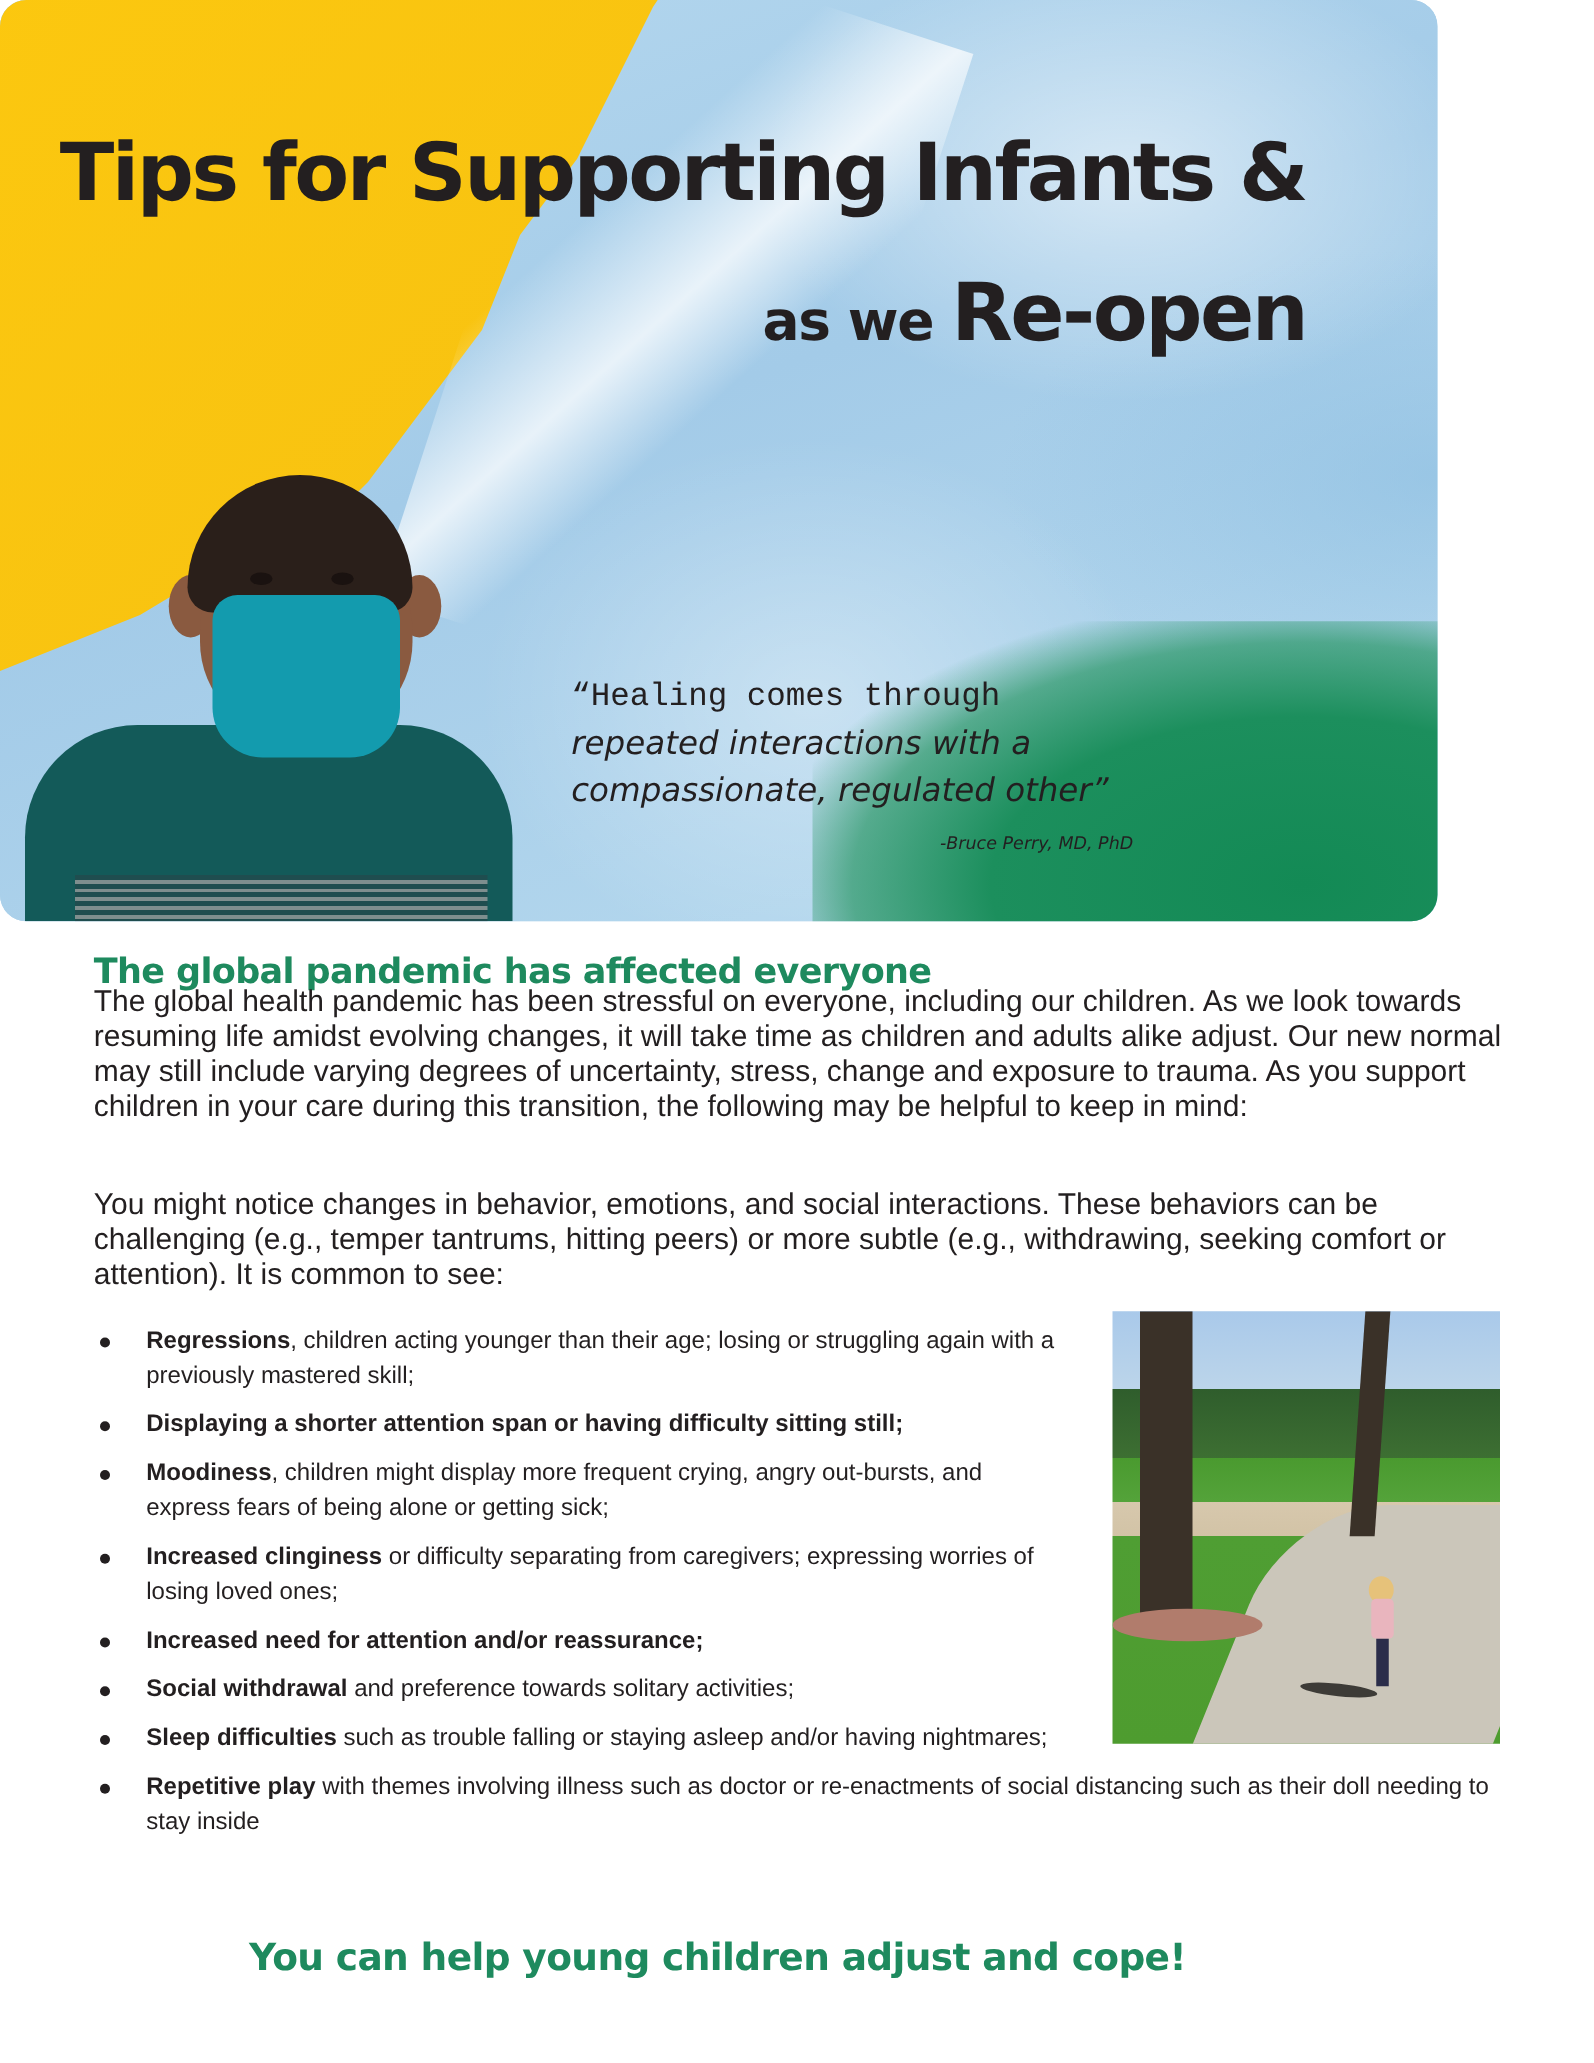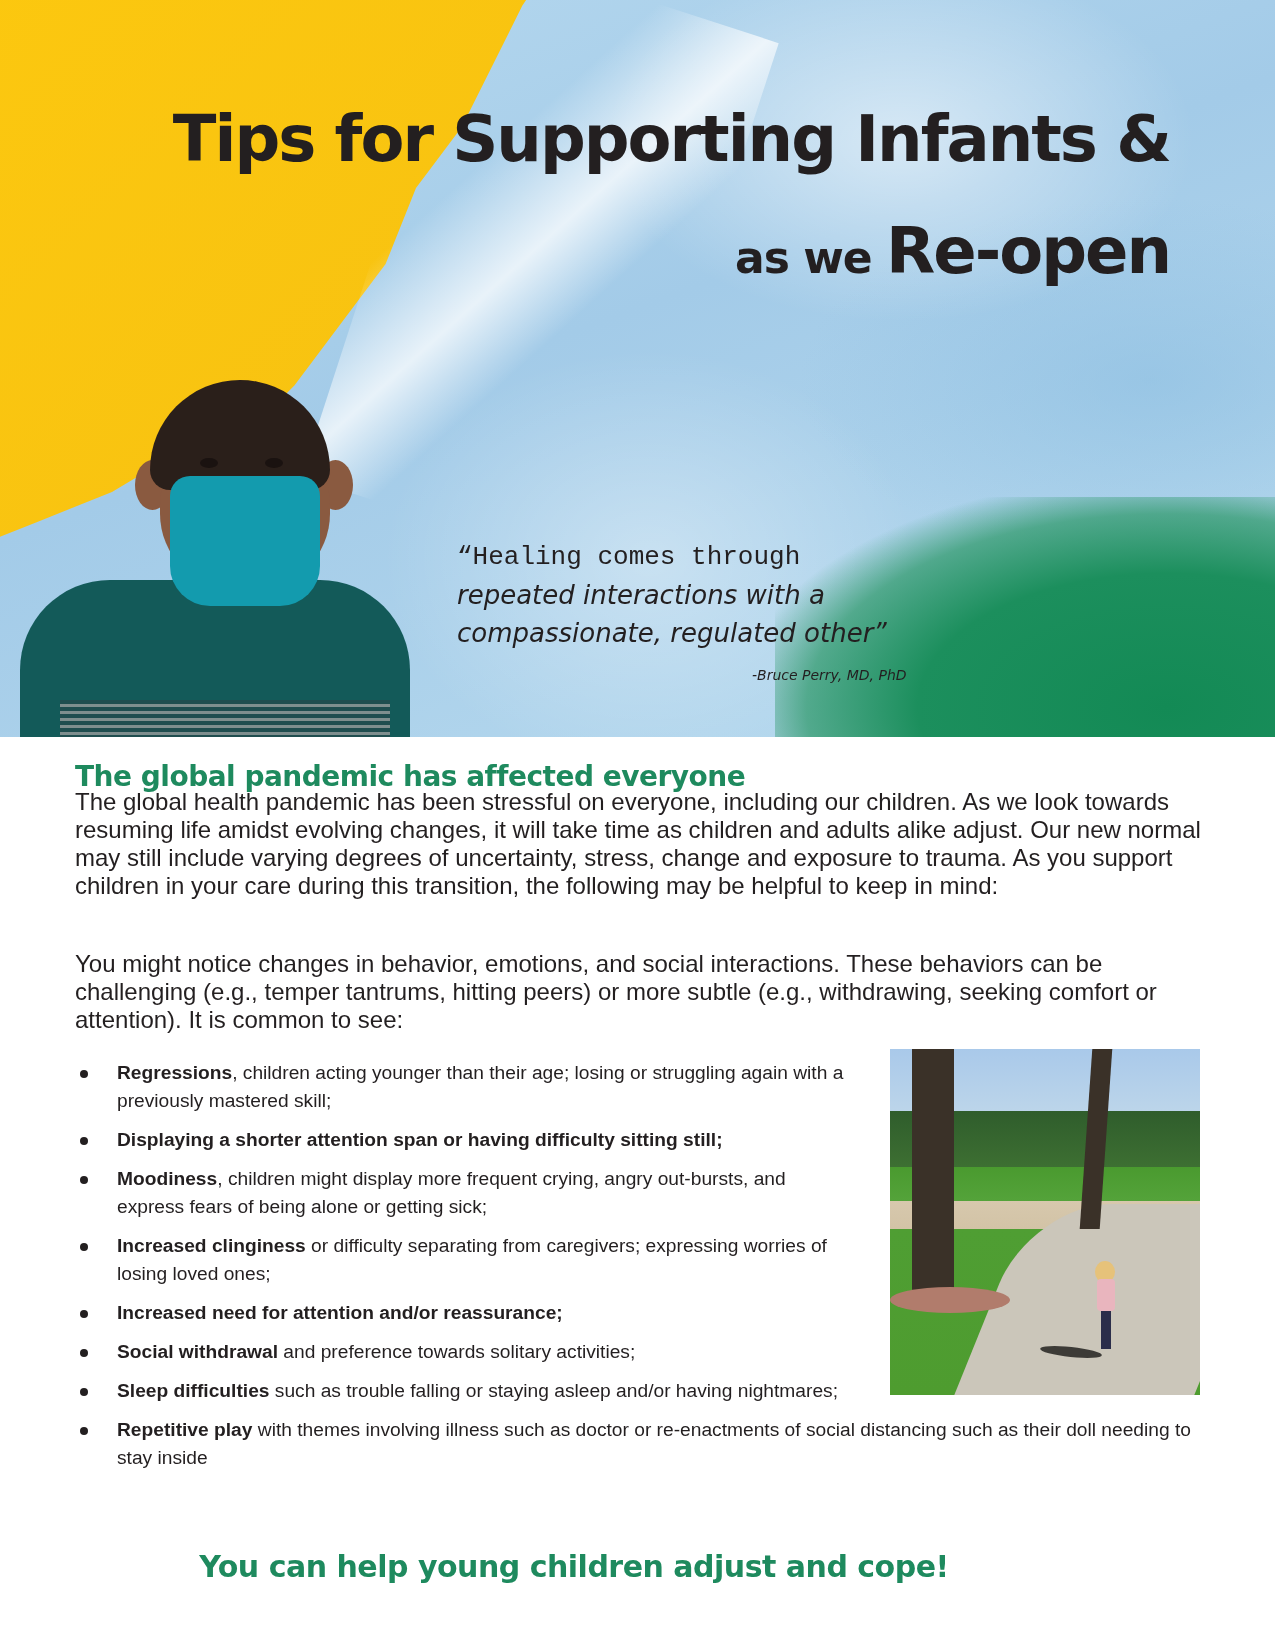--- a/index.html
+++ b/index.html
@@ -1,22 +1,23 @@
 <!DOCTYPE html>
 <html><head>
 <meta charset="utf-8">
 <style>
   * { box-sizing: border-box; margin: 0; padding: 0; }
   html, body { width: 1275px; height: 1650px; background: #ffffff; overflow: hidden; }
   body { position: relative; font-family: "Liberation Sans", "DejaVu Sans", sans-serif; color: #231f20; }
 
   
   .hero {
-    position: absolute; left: 0; top: 0; width: 1275px; height: 737px; overflow: hidden;
+    position: absolute; left: 0; top: 0; width: 1150px; height: 737px; overflow: hidden;
     background: #a9d0ea;
+    border-radius: 21px;
   }
   .hero .wash-blue {
     position: absolute; inset: 0;
     background:
       radial-gradient(ellipse 420px 260px at 900px 140px, rgba(255,255,255,0.55), rgba(255,255,255,0) 70%),
       radial-gradient(ellipse 380px 300px at 650px 560px, rgba(255,255,255,0.35), rgba(255,255,255,0) 70%),
       radial-gradient(ellipse 500px 260px at 1150px 380px, rgba(140,190,225,0.6), rgba(140,190,225,0) 70%),
       linear-gradient(160deg, #b7d9ef 0%, #a3cbe8 45%, #b9dbef 100%);
   }
   .hero .wash-yellow {

